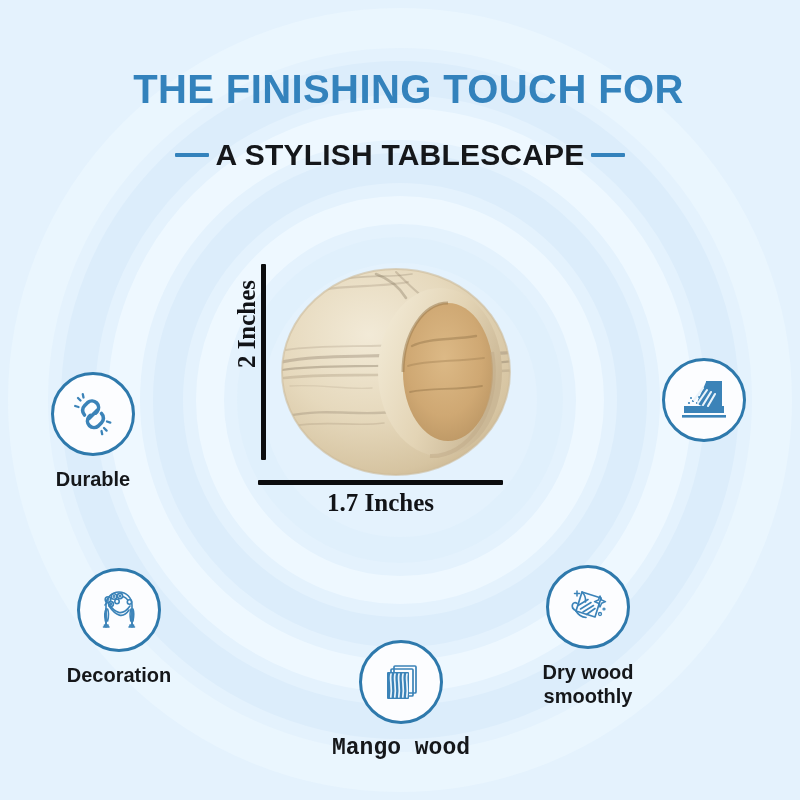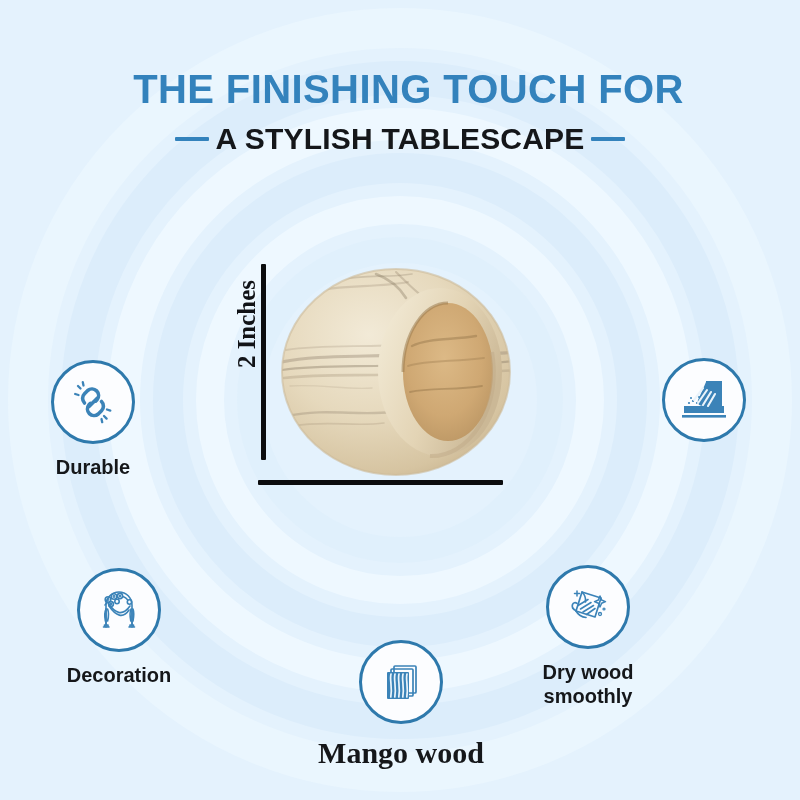--- a/index.html
+++ b/index.html
@@ -36,21 +36,21 @@
     font-family: "Liberation Sans", sans-serif;
     font-size: 40px;
     font-weight: bold;
     letter-spacing: 0.4px;
     color: #3382bc;
     line-height: 1.06;
     white-space: nowrap;
     padding-left: 17px;
   }
   .subhead-row {
-    margin-top: 12px;
+    margin-top: 28px;
     display: flex;
     align-items: center;
     justify-content: center;
     gap: 6px;
   }
   .dash {
     display: block;
     width: 34px;
     height: 4px;
     background: #3382bc;
@@ -146,25 +146,25 @@
   .feature-label {
     margin-top: 11px;
     font-family: "Liberation Sans", sans-serif;
     font-size: 20px;
     font-weight: bold;
     color: #15171a;
     line-height: 1.2;
     white-space: pre-line;
   }
   .feature-label.serif {
-    font-family: Liberation Serif, serif;
-    font-size: 30px;
-  }
-
-  #feat-durable      { left: 3px;   top: 360px; }
+    font-family: Liberation Mono, monospace;
+    font-size: 23px;
+  }
+
+  #feat-durable      { left: 3px;   top: 372px; }
   #feat-handwork     { left: 614px; top: 358px; }
   #feat-decoration   { left: 29px;  top: 568px; }
   #feat-drywipe      { left: 498px; top: 565px; }
   #feat-mangowood    { left: 311px; top: 640px; }
 </style>
 </head>
 <body>
 
 <div id="stage">
 
@@ -247,20 +247,21 @@
 
       <ellipse cx="168" cy="106" rx="45" ry="69" fill="none" stroke="#a4norm" stroke-width="0"></ellipse>
       <path d="M123 106 A45 69 0 0 1 168 37" fill="none" stroke="#9d7b4e" stroke-width="3" opacity="0.55"></path>
 
       <path d="M212 86 A62 84 0 0 1 150 190" fill="none" stroke="#bfa988" stroke-width="4" opacity="0.5"></path>
     </svg>
 
     <div class="dim-v-line"></div>
     <div class="dim-v-label">2 Inches</div>
     <div class="dim-h-line"></div>
+    <div class="dim-h-label">1.7 Inches</div>
   </div>
 
   <div class="feature" id="feat-durable">
     <div class="badge">
       <span>
         <svg width="46" height="46" viewBox="0 0 46 46" fill="none" stroke="#3b83b8" stroke-width="3.4" stroke-linecap="round">
           <path d="M19 27.5 L27.5 19 M14.5 24 a6.6 6.6 0 0 1 0-9.3 l3.2-3.2 a6.6 6.6 0 0 1 9.3 9.3 l-1.4 1.4" stroke-width="3.6"></path>
           <path d="M31.5 22.5 a6.6 6.6 0 0 1 0 9.3 l-3.2 3.2 a6.6 6.6 0 0 1 -9.3 -9.3 l1.4 -1.4" stroke-width="3.6"></path>
           <g stroke-width="2.3">
             <path d="M10.5 9.5 L8 7"></path>

